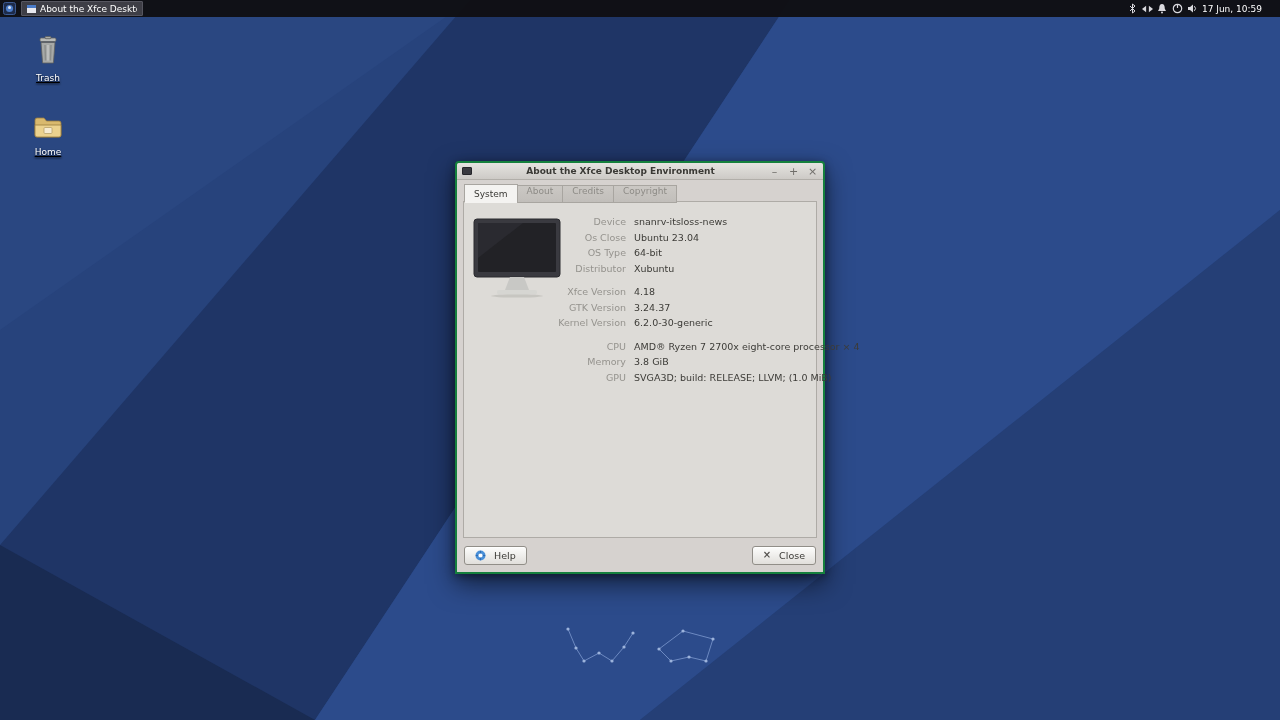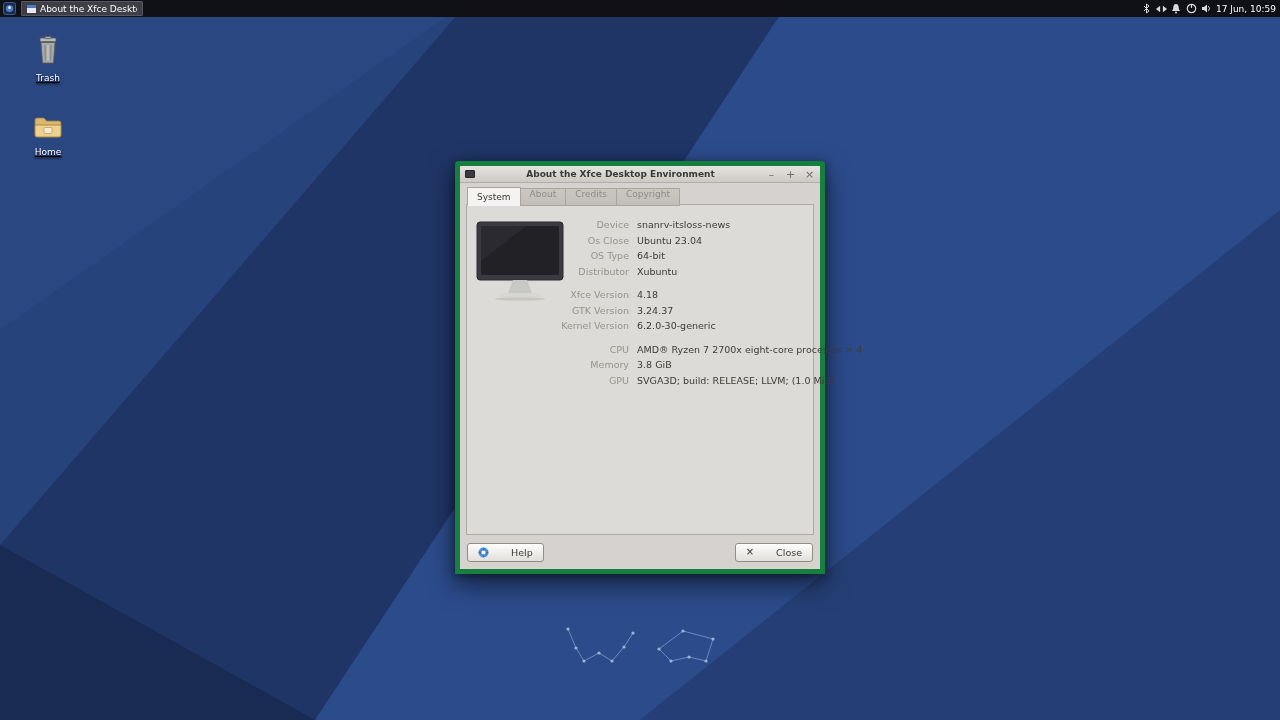--- a/index.html
+++ b/index.html
@@ -19,33 +19,33 @@
   .app-button { width:19px; height:17px; display:flex; align-items:center; justify-content:center; }
   .taskbar-item {
     display:flex; align-items:center; gap:4px;
     height:15px; margin:1px 0 1px 2px; padding:0 5px;
     width:122px; overflow:hidden; white-space:nowrap;
     background:#3e3e46; border:1px solid #565660; border-radius:1px;
     color:#ffffff;
   }
   .tb-win-ico { width:9px; height:8px; background:#e8e8ee; border-top:3px solid #4a7bc8; flex:0 0 auto; }
   .tb-label { overflow:hidden; text-overflow:clip; white-space:nowrap; }
-  .panel-right { margin-left:auto; display:flex; align-items:flex-end; gap:4px; padding-right:4px; }
+  .panel-right { margin-left:auto; display:flex; align-items:flex-end; gap:4px; padding-right:18px; }
   .tray-ico { display:flex; align-items:center; justify-content:center; width:11px; height:11px; }
   .clock { color:#ffffff; white-space:nowrap; }
 
   
   .desktop-icon { position:absolute; width:64px; text-align:center; z-index:5; cursor:default;text-decoration:underline; }
   .di-label { margin-top:3px; font-size:9px; color:#ffffff; text-shadow:0 1px 2px rgba(0,0,0,0.9); }
   .di-img { display:inline-block; }
 
   
   .window {
     position:absolute; left:455px; top:161px; width:370px; height:413px;
-    background:#d6d2cf; border:5px solid #15803d; border-radius:4px 4px 0 0;
+    background:#d6d2cf; border:2px solid #15803d; border-radius:4px 4px 0 0;
     box-shadow:0 10px 26px rgba(0,0,0,0.55), 0 2px 8px rgba(0,0,0,0.4);
     z-index:20; font-size:9.5px; color:#3b3a36;
   }
   .titlebar {
     height:17px; display:flex; align-items:center; padding:0 5px; gap:4px;
     background:linear-gradient(#e5e3e0, #cdcac6);
     border-bottom:1px solid #b1aea9; border-radius:3px 3px 0 0;
   }
   .titlebar-appicon { width:10px; height:8px; background:#3a3a40; border:1px solid #26262b; border-radius:1px; flex:0 0 auto; }
   .titlebar-title { flex:1; text-align:center; font-size:9px; font-weight:bold; color:#3a3935; }
@@ -72,21 +72,21 @@
   .info-group { margin-bottom:8px; }
   .info-row { display:flex; line-height:15.5px; }
   .info-label { width:170px; flex:0 0 auto; text-align:right; padding-right:8px; color:#95938e; }
   .info-value { color:#3c3b37; white-space:nowrap; }
 
   .footer {
     position:absolute; left:0; right:0; bottom:0; height:34px;
     display:flex; align-items:center; justify-content:space-between; padding:0 7px;
   }
   .btn {
-    display:inline-flex; align-items:center; gap:22px; height:19px; padding:0 10px;
+    display:inline-flex; align-items:center; gap:8px; height:19px; padding:0 10px;
     background:linear-gradient(#fdfdfc,#e1dfdb);
     border:1px solid #918e88; border-radius:3px;
     box-shadow:inset 0 1px 0 rgba(255,255,255,0.8);
     font-size:9.5px; color:#3b3a36; cursor:default; font-family:"DejaVu Sans", sans-serif;text-align:right;
   }
   .btn .x-glyph { font-size:10px; font-weight:bold; color:#55534f; line-height:10px; }
 </style>
 </head>
 <body>
 

